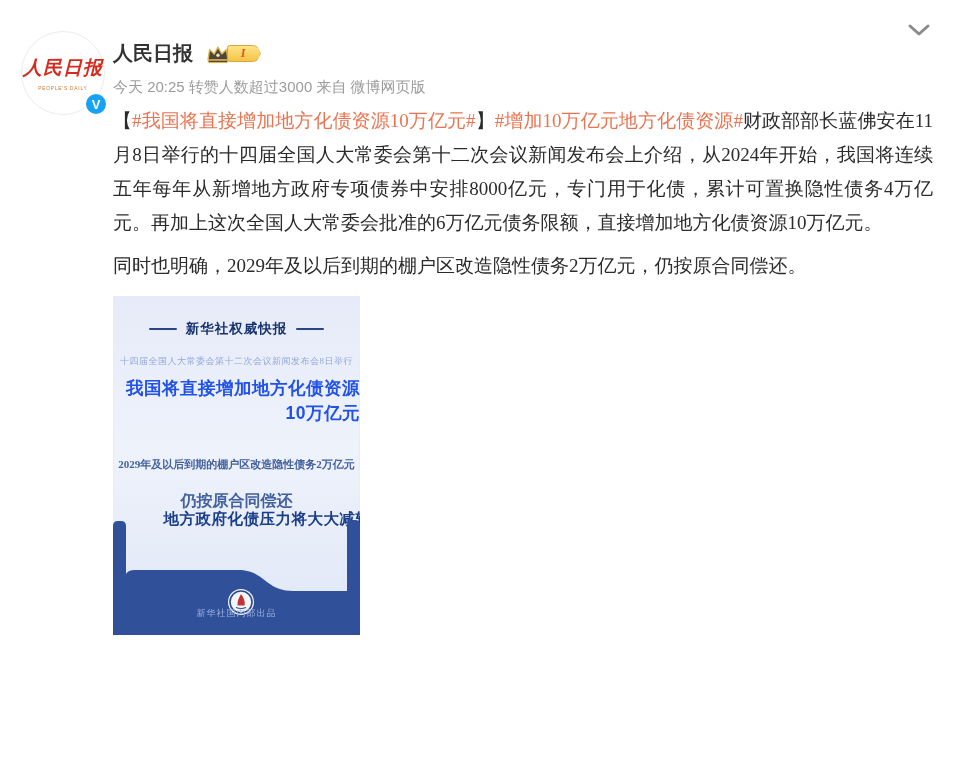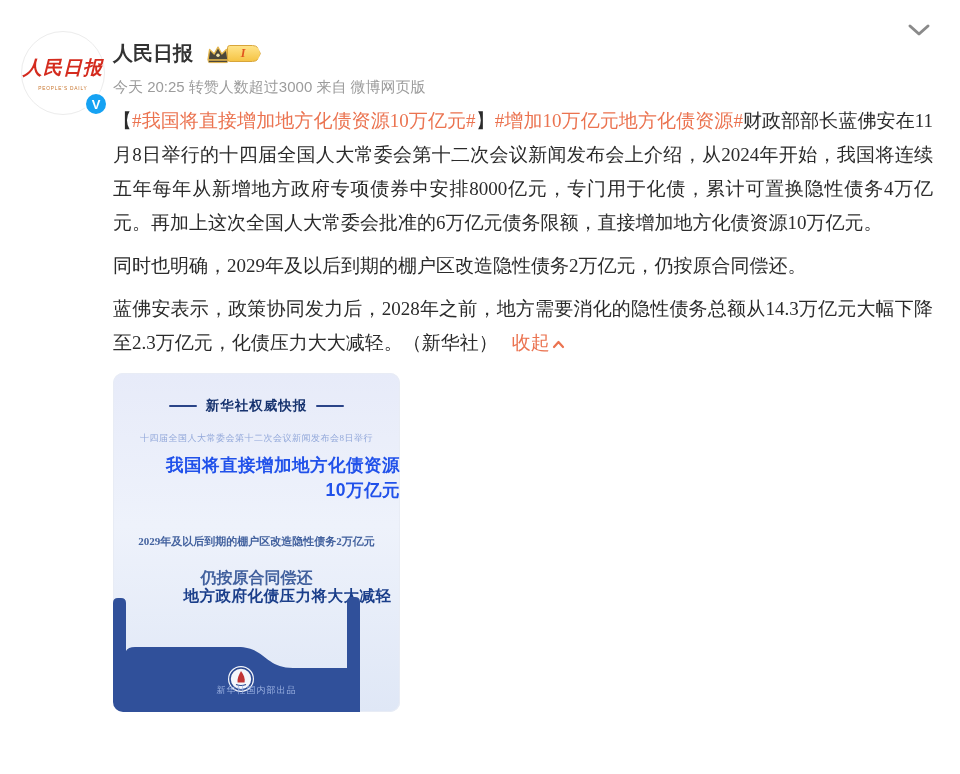--- a/index.html
+++ b/index.html
@@ -51,22 +51,22 @@
     position:absolute; left:113px; top:104px; width:820px;
     font-size:19px; line-height:34px; color:#2b2b2b; text-align:justify;
   }
   .content p { margin-bottom:9px;font-family:Liberation Serif, serif; }
   .hashtag { color:#eb7350; cursor:pointer; }
   .collapse-link { color:#eb7350; cursor:pointer; margin-left:14px; white-space:nowrap; }
   .collapse-link svg { margin-left:2px; }
 
   
   .news-card {
-    position:relative; width:287px; height:339px; margin-top:13px;
-    border-radius:10px; overflow:hidden; cursor:pointer;
+    position:relative; width:247px; height:339px; margin-top:13px;
+    border-radius:0; overflow:hidden; cursor:pointer;
     background:linear-gradient(180deg,#e7ebf9 0%,#eef2fb 45%,#dfe7f6 100%);
     box-shadow:0 0 0 1px #e8ecf5 inset;
     padding-left:29px;
   }
   .card-masthead {
     position:absolute; top:16px; left:0; width:100%;
     display:flex; align-items:center; justify-content:center;
     color:#17336f; font-weight:bold; font-size:13.5px; letter-spacing:1px;
   }
   .card-masthead .dash { width:28px; height:2px; background:#2a4488; border-radius:1px; }
@@ -128,23 +128,20 @@
 
   <div class="menu-chevron">
     <svg width="26" height="16" viewBox="0 0 26 16">
       <polyline points="4,4 13,12 22,4" fill="none" stroke="#8a8a8a" stroke-width="3" stroke-linecap="round" stroke-linejoin="round"></polyline>
     </svg>
   </div>
 
   <div class="content">
     <p><span>【</span><span class="hashtag">#我国将直接增加地方化债资源10万亿元#</span><span>】</span><span class="hashtag">#增加10万亿元地方化债资源#</span><span>财政部部长蓝佛安在11月8日举行的十四届全国人大常委会第十二次会议新闻发布会上介绍，从2024年开始，我国将连续五年每年从新增地方政府专项债券中安排8000亿元，专门用于化债，累计可置换隐性债务4万亿元。再加上这次全国人大常委会批准的6万亿元债务限额，直接增加地方化债资源10万亿元。</span></p>
     <p><span>同时也明确，2029年及以后到期的棚户区改造隐性债务2万亿元，仍按原合同偿还。</span></p>
-    <p><span>蓝佛安表示，政策协同发力后，2028年之前，地方需要消化的隐性债务总额从14.3万亿元大幅下降至2.3万亿元，化债压力大大减轻。（新华社）</span><span class="collapse-link"><span>收起</span><svg width="13" height="9" viewBox="0 0 13 9">
-            <polyline points="2,7 6.5,2 11,7" fill="none" stroke="#eb7350" stroke-width="2.2" stroke-linecap="round" stroke-linejoin="round"></polyline>
-          </svg></span></p>
 
     <div class="news-card">
       <div class="card-masthead">
         <span class="dash left"></span>
         <span>新华社权威快报</span>
         <span class="dash right"></span>
       </div>
       <div class="card-subtitle">十四届全国人大常委会第十二次会议新闻发布会8日举行</div>
       <div class="card-title">
         <div>我国将直接增加地方化债资源</div>

